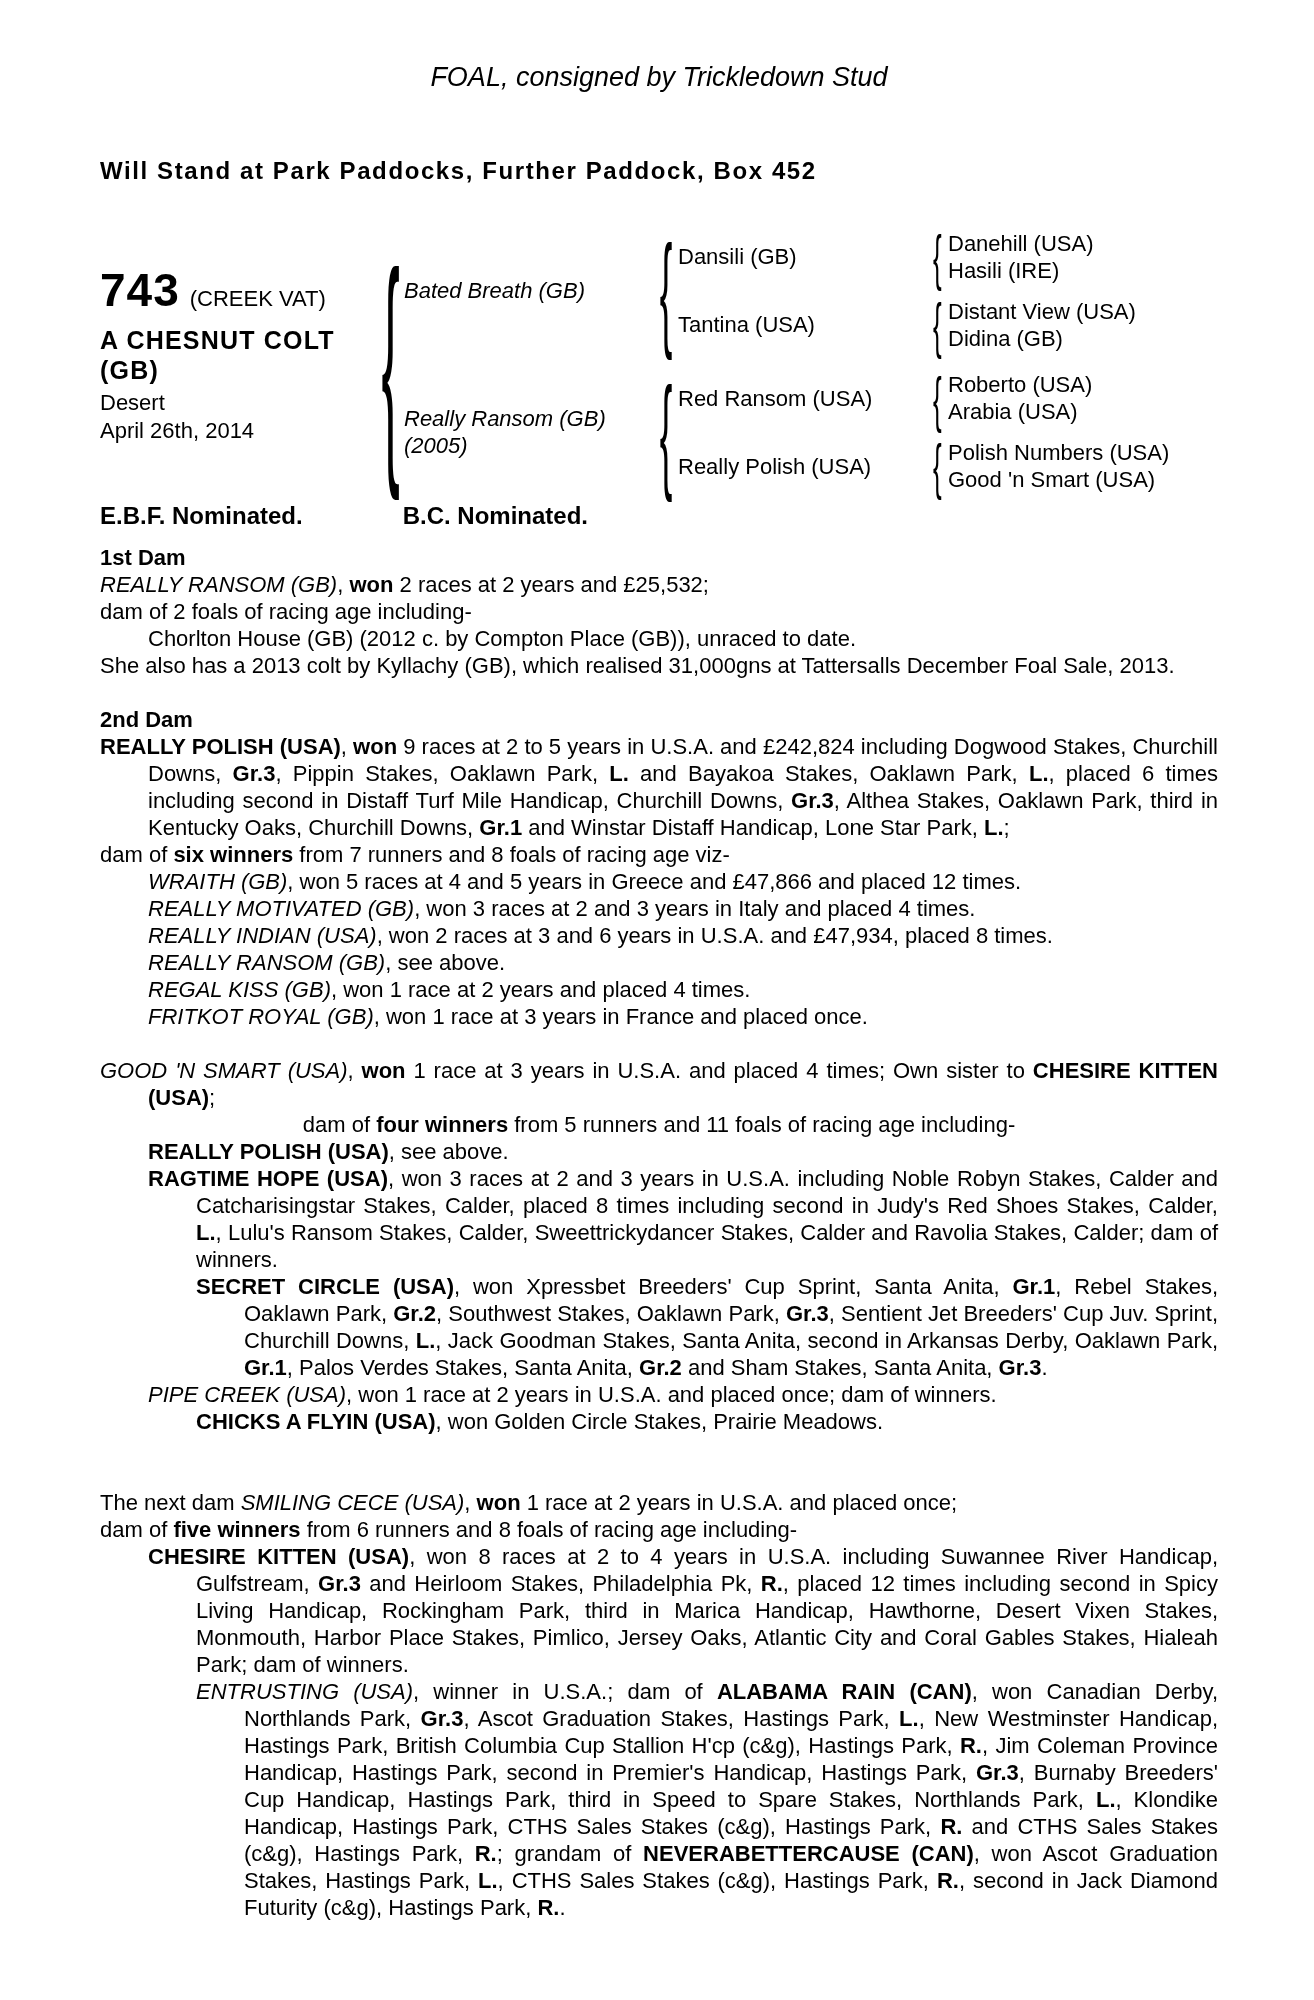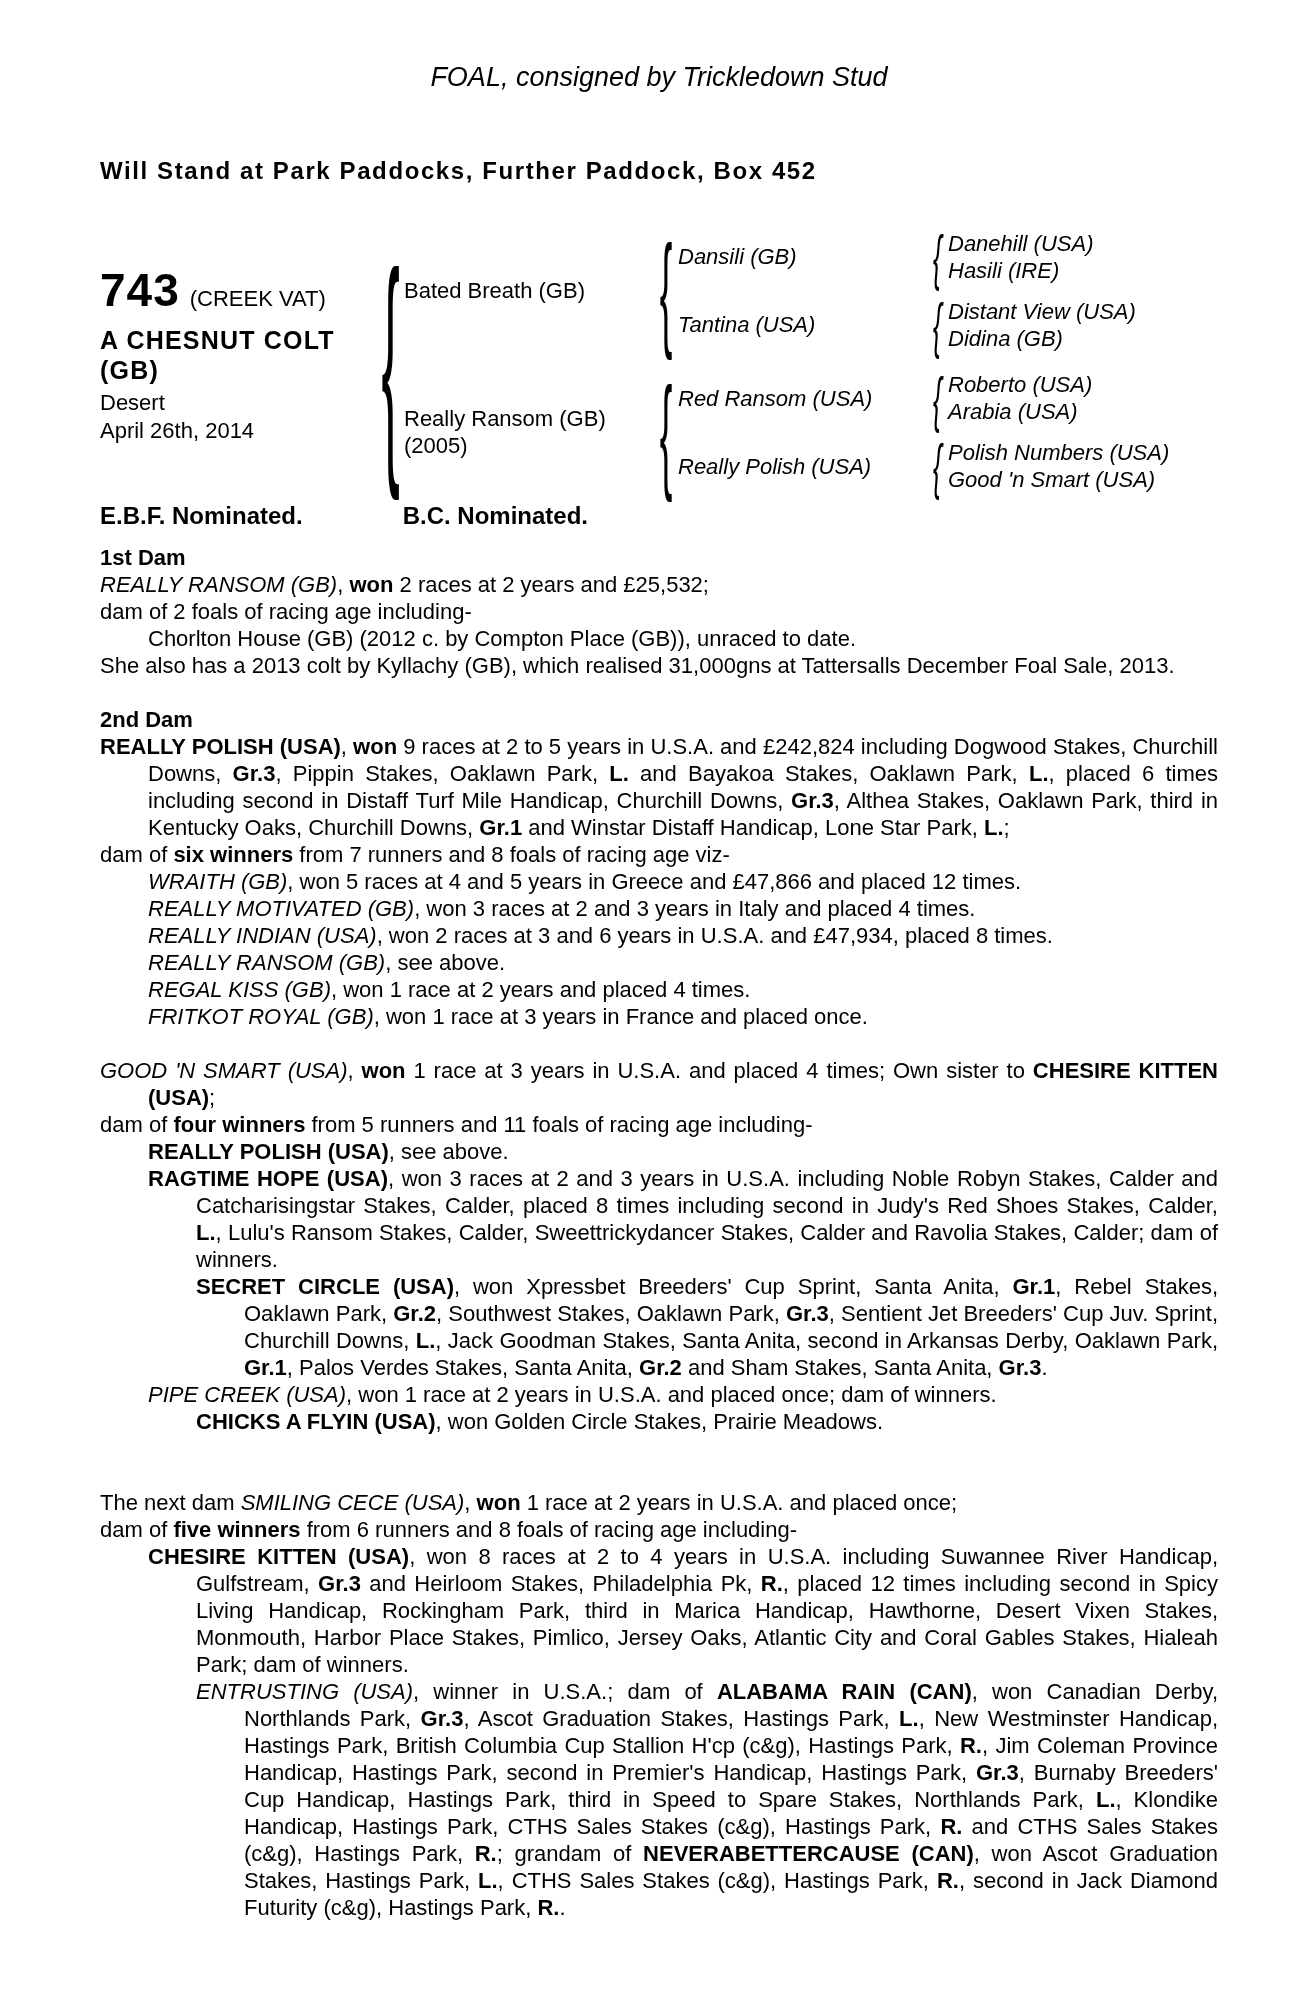--- a/index.html
+++ b/index.html
@@ -25,24 +25,24 @@
 
   .ped { flex: 1; display: flex; align-items: stretch; font-size: 22px; }
   .brace { flex: none; display: flex; align-items: center; justify-content: center; overflow: visible; }
   .brace > span { line-height: 0.9; font-weight: normal; display: inline-block; }
   .br1 { width: 26px; } .br1 > span { font-size: 250px; transform: scaleX(0.22); }
   .br2 { width: 24px; } .br2 > span { font-size: 126px; transform: scaleX(0.30); }
   .br3 { width: 22px; } .br3 > span { font-size: 62px;  transform: scaleX(0.42); }
 
   .g1col { flex: 1; display: flex; flex-direction: column; row-gap: 18px; }
   .g1row { display: flex; align-items: center; flex: 1; }
-  .g1name { width: 250px; flex: none; line-height: 27px; }
+  .g1name { width: 250px; flex: none; line-height: 27px; font-style: italic; }
   .g1name div:empty { display: none; }
   .g2col { flex: 1; display: flex; flex-direction: column; row-gap: 12px; }
-  .g2row { display: flex; align-items: center; font-style: italic; }
+  .g2row { display: flex; align-items: center; }
   .g2name { width: 248px; flex: none; line-height: 27px; }
   .g3col { line-height: 27px; white-space: nowrap; }
 
   
   .noms { display: flex; font-weight: bold; font-size: 24px; margin-top: 8px; }
   .noms .ebf { }
   .noms .bc { margin-left: 100px; }
 
   
   .bodytext { margin-top: 14px; font-size: 22px; line-height: 27px; }
@@ -168,21 +168,21 @@
       <div class="para j" style="padding-left: 48px; text-indent: -48px;"><span class="rb">REALLY POLISH (USA)</span><span class="">, </span><span class="rb">won</span><span class=""> 9 races at 2 to 5 years in U.S.A. and £242,824 including Dogwood Stakes, Churchill Downs, </span><span class="rb">Gr.3</span><span class="">, Pippin Stakes, Oaklawn Park, </span><span class="rb">L.</span><span class=""> and Bayakoa Stakes, Oaklawn Park, </span><span class="rb">L.</span><span class="">, placed 6 times including second in Distaff Turf Mile Handicap, Churchill Downs, </span><span class="rb">Gr.3</span><span class="">, Althea Stakes, Oaklawn Park, third in Kentucky Oaks, Churchill Downs, </span><span class="rb">Gr.1</span><span class=""> and Winstar Distaff Handicap, Lone Star Park, </span><span class="rb">L.</span><span class="">;</span></div>
       <div class="para" style="padding-left: 0px; text-indent: 0px;"><span class="">dam of </span><span class="rb">six winners</span><span class=""> from 7 runners and 8 foals of racing age viz-</span></div>
       <div class="para" style="padding-left: 48px; text-indent: 0px;"><span class="ri">WRAITH (GB)</span><span class="">, won 5 races at 4 and 5 years in Greece and £47,866 and placed 12 times.</span></div>
       <div class="para" style="padding-left: 48px; text-indent: 0px;"><span class="ri">REALLY MOTIVATED (GB)</span><span class="">, won 3 races at 2 and 3 years in Italy and placed 4 times.</span></div>
       <div class="para" style="padding-left: 48px; text-indent: 0px;"><span class="ri">REALLY INDIAN (USA)</span><span class="">, won 2 races at 3 and 6 years in U.S.A. and £47,934, placed 8 times.</span></div>
       <div class="para" style="padding-left: 48px; text-indent: 0px;"><span class="ri">REALLY RANSOM (GB)</span><span class="">, see above.</span></div>
       <div class="para" style="padding-left: 48px; text-indent: 0px;"><span class="ri">REGAL KISS (GB)</span><span class="">, won 1 race at 2 years and placed 4 times.</span></div>
       <div class="para" style="padding-left: 48px; text-indent: 0px;"><span class="ri">FRITKOT ROYAL (GB)</span><span class="">, won 1 race at 3 years in France and placed once.</span></div>
       <div class="gap1"></div>
       <div class="para j" style="padding-left: 48px; text-indent: -48px;"><span class="ri">GOOD 'N SMART (USA)</span><span class="">, </span><span class="rb">won</span><span class=""> 1 race at 3 years in U.S.A. and placed 4 times; Own sister to </span><span class="rb">CHESIRE KITTEN (USA)</span><span class="">;</span></div>
-      <div class="para" style="padding-left: 0px; text-indent: 0px;"><span class="">dam of </span><span class="rb">four winners</span><span class=""> from 5 runners and 11 foals of racing age including-</span></div>
+      <div class="para" style="padding-left: 0px; text-indent: 0px; text-align: center;"><span class="">dam of </span><span class="rb">four winners</span><span class=""> from 5 runners and 11 foals of racing age including-</span></div>
       <div class="para" style="padding-left: 48px; text-indent: 0px;"><span class="rb">REALLY POLISH (USA)</span><span class="">, see above.</span></div>
       <div class="para j" style="padding-left: 96px; text-indent: -48px;"><span class="rb">RAGTIME HOPE (USA)</span><span class="">, won 3 races at 2 and 3 years in U.S.A. including Noble Robyn Stakes, Calder and Catcharisingstar Stakes, Calder, placed 8 times including second in Judy's Red Shoes Stakes, Calder, </span><span class="rb">L.</span><span class="">, Lulu's Ransom Stakes, Calder, Sweettrickydancer Stakes, Calder and Ravolia Stakes, Calder; dam of winners.</span></div>
       <div class="para j" style="padding-left: 144px; text-indent: -48px;"><span class="rb">SECRET CIRCLE (USA)</span><span class="">, won Xpressbet Breeders' Cup Sprint, Santa Anita, </span><span class="rb">Gr.1</span><span class="">, Rebel Stakes, Oaklawn Park, </span><span class="rb">Gr.2</span><span class="">, Southwest Stakes, Oaklawn Park, </span><span class="rb">Gr.3</span><span class="">, Sentient Jet Breeders' Cup Juv. Sprint, Churchill Downs, </span><span class="rb">L.</span><span class="">, Jack Goodman Stakes, Santa Anita, second in Arkansas Derby, Oaklawn Park, </span><span class="rb">Gr.1</span><span class="">, Palos Verdes Stakes, Santa Anita, </span><span class="rb">Gr.2</span><span class=""> and Sham Stakes, Santa Anita, </span><span class="rb">Gr.3</span><span class="">.</span></div>
       <div class="para" style="padding-left: 48px; text-indent: 0px;"><span class="ri">PIPE CREEK (USA)</span><span class="">, won 1 race at 2 years in U.S.A. and placed once; dam of winners.</span></div>
       <div class="para" style="padding-left: 96px; text-indent: 0px;"><span class="rb">CHICKS A FLYIN (USA)</span><span class="">, won Golden Circle Stakes, Prairie Meadows.</span></div>
       <div class="gap2"></div>
       <div class="para" style="padding-left: 0px; text-indent: 0px;"><span class="">The next dam </span><span class="ri">SMILING CECE (USA)</span><span class="">, </span><span class="rb">won</span><span class=""> 1 race at 2 years in U.S.A. and placed once;</span></div>
       <div class="para" style="padding-left: 0px; text-indent: 0px;"><span class="">dam of </span><span class="rb">five winners</span><span class=""> from 6 runners and 8 foals of racing age including-</span></div>
       <div class="para j" style="padding-left: 96px; text-indent: -48px;"><span class="rb">CHESIRE KITTEN (USA)</span><span class="">, won 8 races at 2 to 4 years in U.S.A. including Suwannee River Handicap, Gulfstream, </span><span class="rb">Gr.3</span><span class=""> and Heirloom Stakes, Philadelphia Pk, </span><span class="rb">R.</span><span class="">, placed 12 times including second in Spicy Living Handicap, Rockingham Park, third in Marica Handicap, Hawthorne, Desert Vixen Stakes, Monmouth, Harbor Place Stakes, Pimlico, Jersey Oaks, Atlantic City and Coral Gables Stakes, Hialeah Park; dam of winners.</span></div>
       <div class="para j" style="padding-left: 144px; text-indent: -48px;"><span class="ri">ENTRUSTING (USA)</span><span class="">, winner in U.S.A.; dam of </span><span class="rb">ALABAMA RAIN (CAN)</span><span class="">, won Canadian Derby, Northlands Park, </span><span class="rb">Gr.3</span><span class="">, Ascot Graduation Stakes, Hastings Park, </span><span class="rb">L.</span><span class="">, New Westminster Handicap, Hastings Park, British Columbia Cup Stallion H'cp (c&amp;g), Hastings Park, </span><span class="rb">R.</span><span class="">, Jim Coleman Province Handicap, Hastings Park, second in Premier's Handicap, Hastings Park, </span><span class="rb">Gr.3</span><span class="">, Burnaby Breeders' Cup Handicap, Hastings Park, third in Speed to Spare Stakes, Northlands Park, </span><span class="rb">L.</span><span class="">, Klondike Handicap, Hastings Park, CTHS Sales Stakes (c&amp;g), Hastings Park, </span><span class="rb">R.</span><span class=""> and CTHS Sales Stakes (c&amp;g), Hastings Park, </span><span class="rb">R.</span><span class="">; grandam of </span><span class="rb">NEVERABETTERCAUSE (CAN)</span><span class="">, won Ascot Graduation Stakes, Hastings Park, </span><span class="rb">L.</span><span class="">, CTHS Sales Stakes (c&amp;g), Hastings Park, </span><span class="rb">R.</span><span class="">, second in Jack Diamond Futurity (c&amp;g), Hastings Park, </span><span class="rb">R.</span><span class="">.</span></div>

